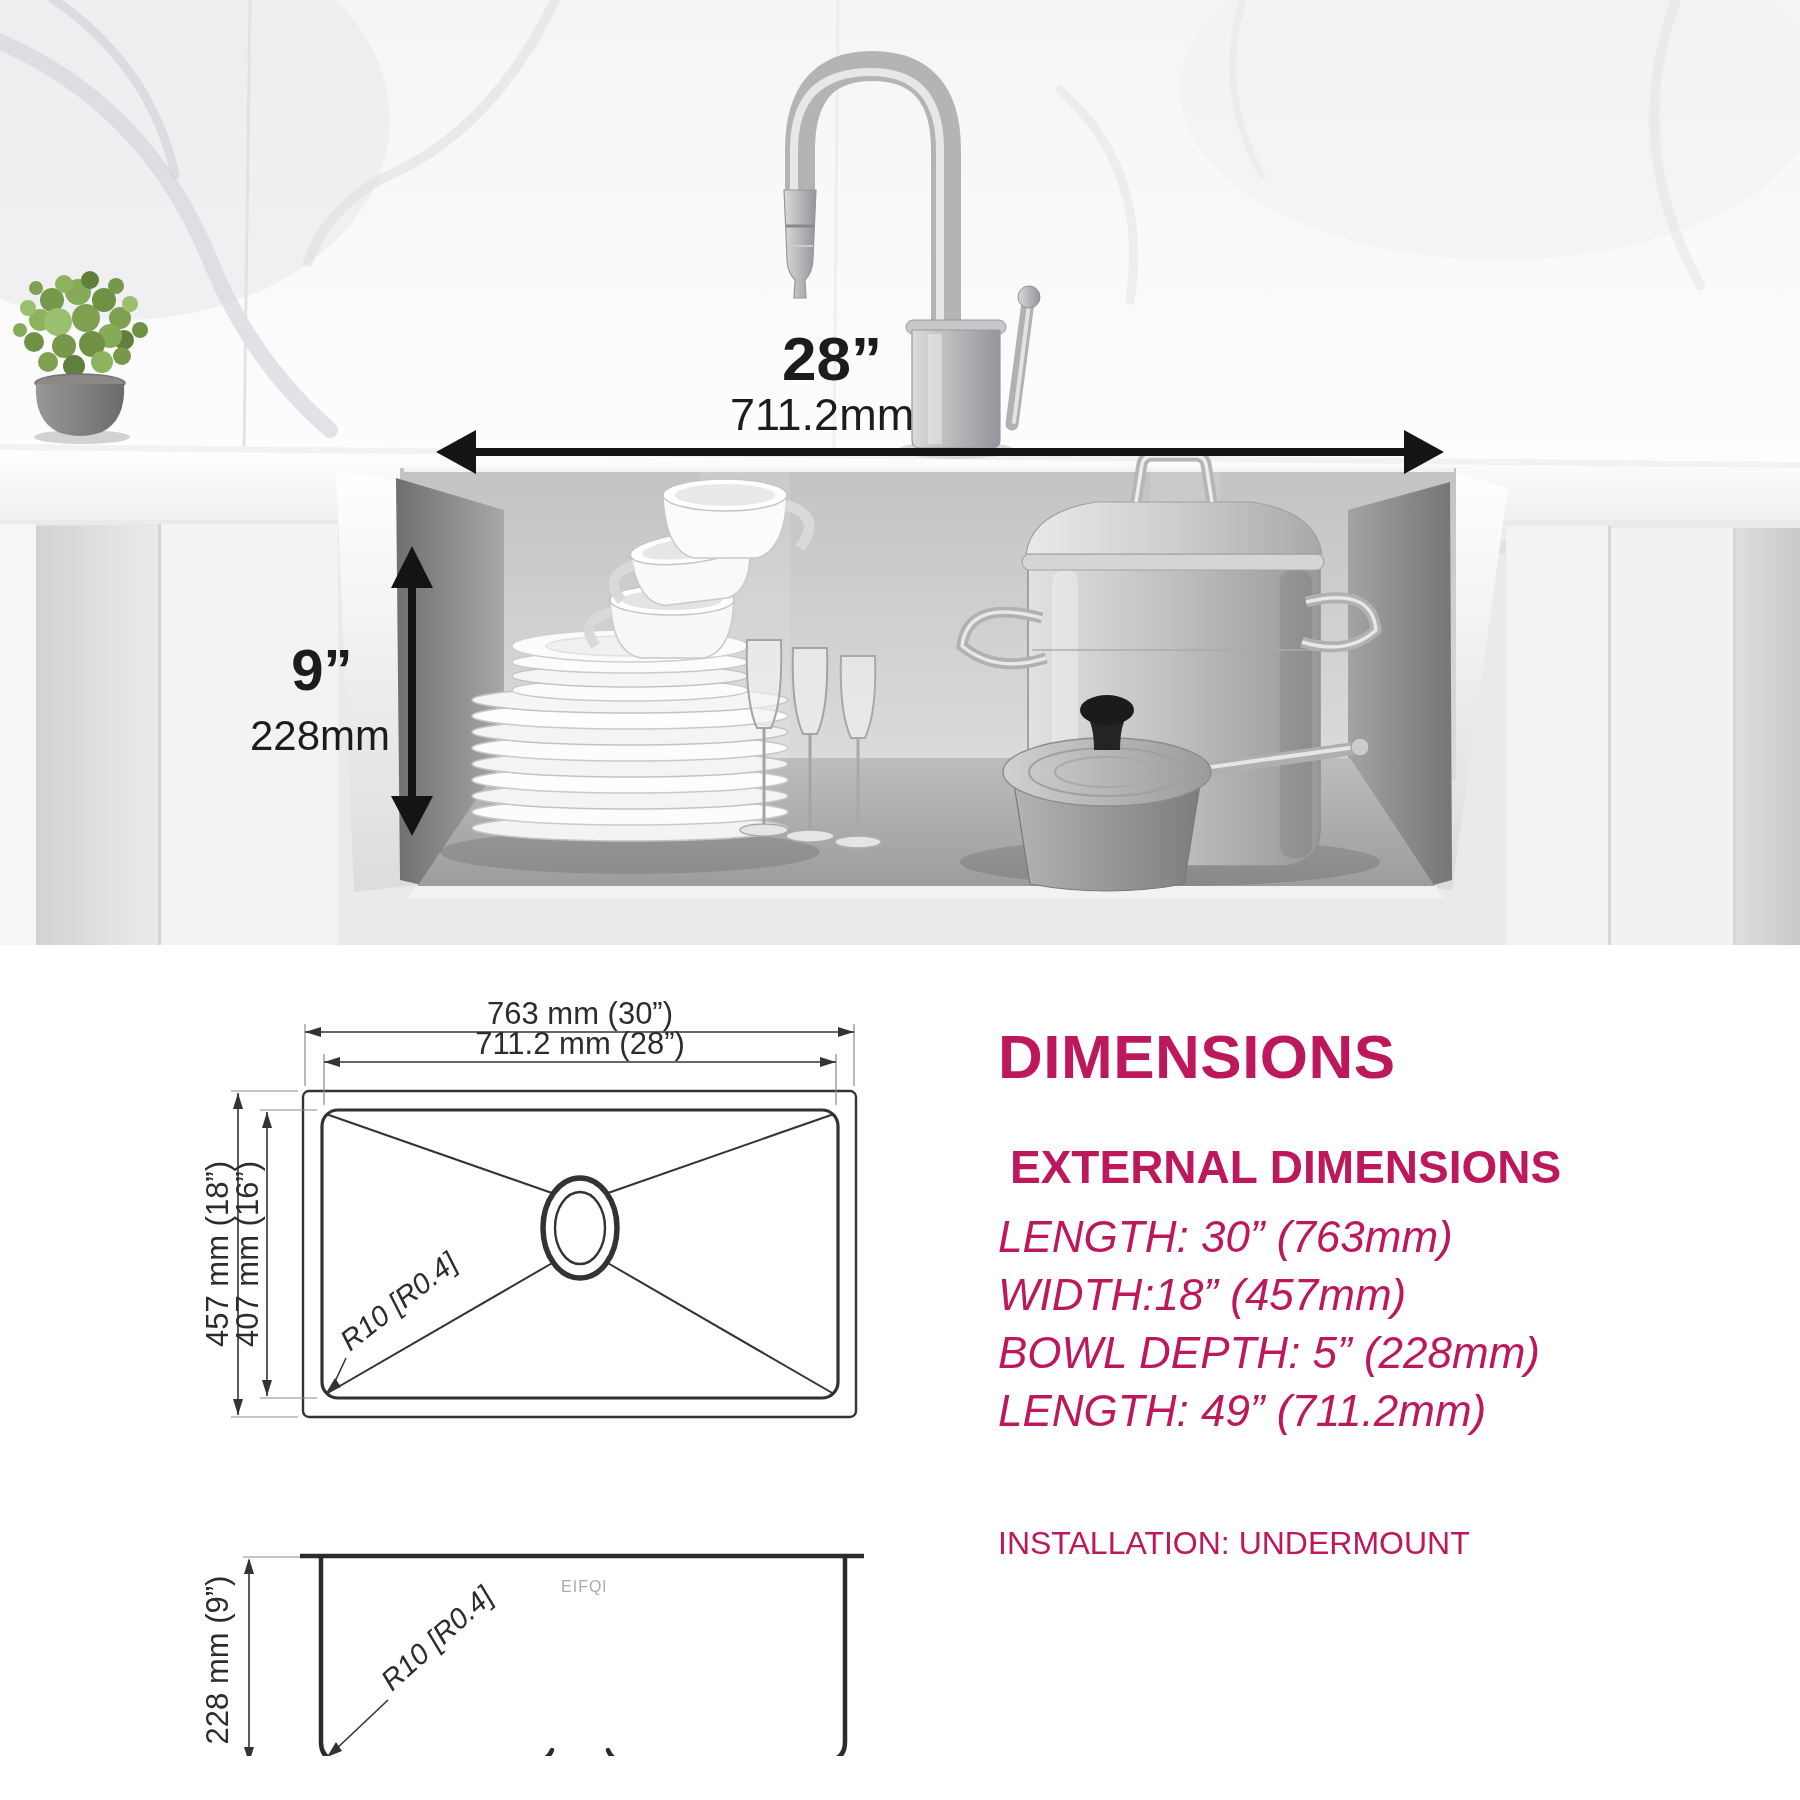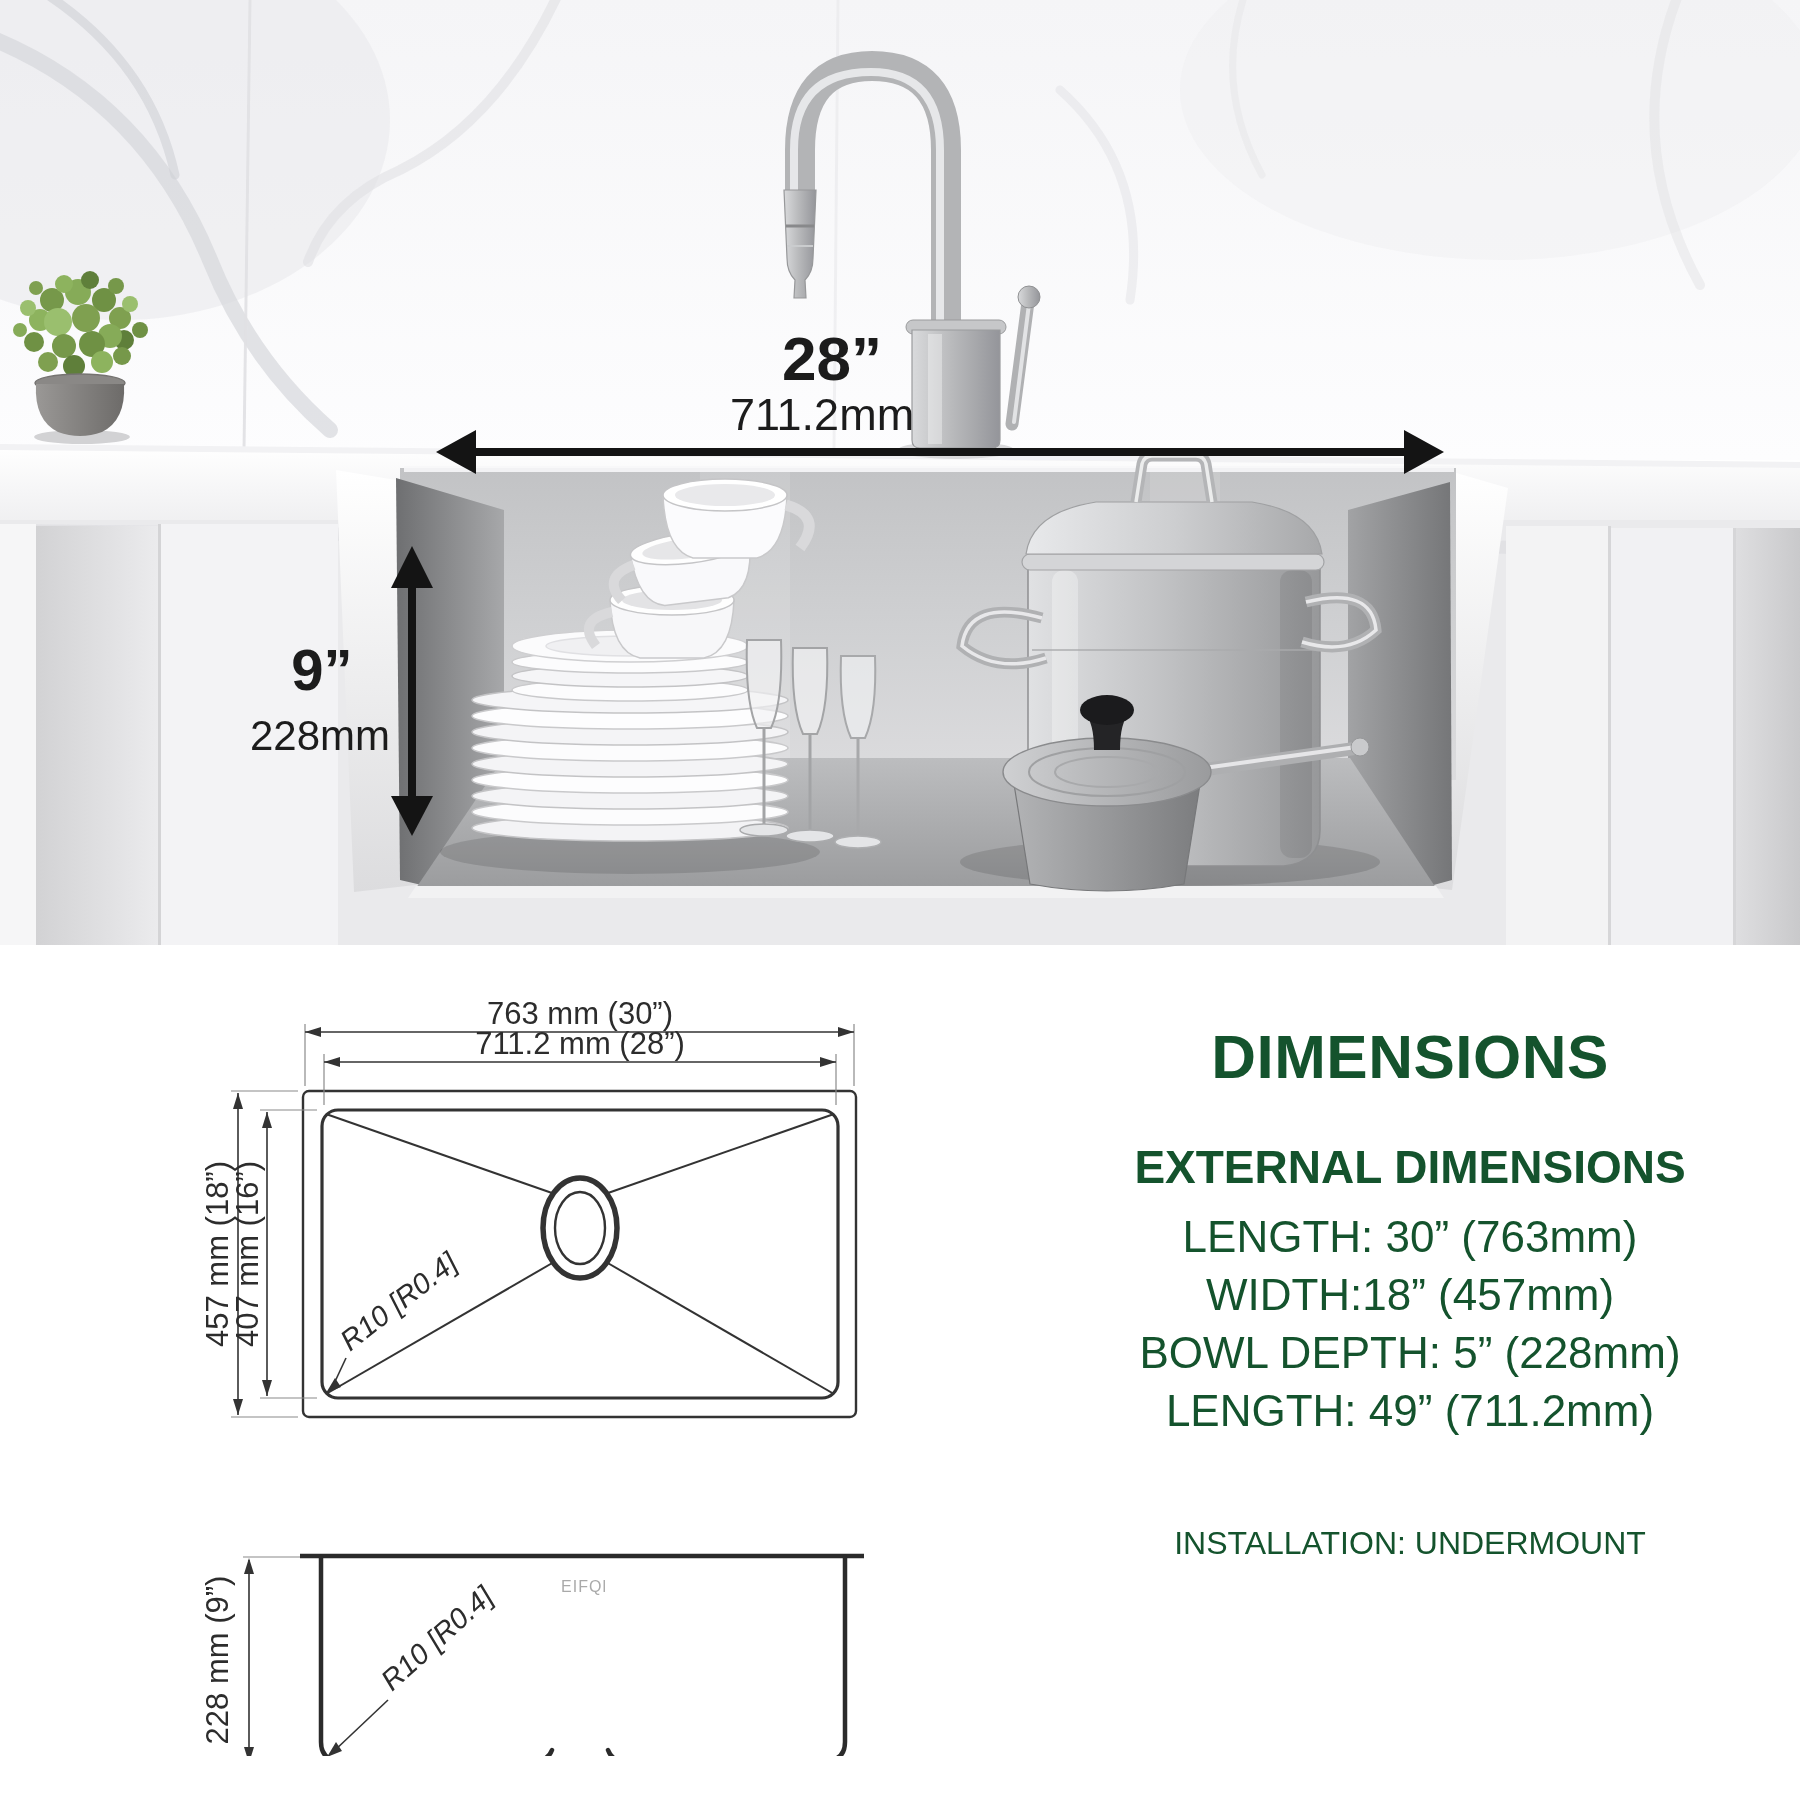--- a/index.html
+++ b/index.html
@@ -9,24 +9,24 @@
   
   #scene{position:absolute;left:0;top:0;}
   
   #draw{position:absolute;left:0;top:945px;}
   .dim-big{font-family:"Liberation Sans",sans-serif;font-weight:bold;fill:#1c1c1c;}
   .dim-sub{font-family:"Liberation Sans",sans-serif;fill:#1c1c1c;}
   .tick{font-family:"Liberation Sans",sans-serif;fill:#2c2c2c;font-size:31px;}
   .rnote{font-family:"Liberation Sans",sans-serif;font-style:italic;fill:#2c2c2c;font-size:29px;}
   .brandmark{font-family:"Liberation Sans",sans-serif;fill:#9b9b9b;font-size:16px;letter-spacing:1px;opacity:.85;}
   
-  .specs{position:absolute;left:1050px;top:1022px;width:720px;color:#14532d;text-align:center;}
+  .specs{position:absolute;left:998px;top:1022px;width:720px;color:#be185d;}
   .specs .title{font-size:62px;font-weight:bold;letter-spacing:.5px;line-height:70px;margin:0 0 46px 0;}
   .specs h2{font-size:46px;font-weight:bold;margin:12px;line-height:58px;}
-  .specs .line{font-size:44px;line-height:58px;font-weight:400;}
+  .specs .line{font-size:44px;line-height:58px;font-weight:400;font-style:italic;}
   .specs .blockgap{margin-top:24px;}
   .specs .install{margin-top:74px;font-size:32px;line-height:58px;}
 </style>
 </head>
 <body>
 
 <div id="stage">
 
   <svg id="scene" width="1800" height="945" viewBox="0 0 1800 945">
     <defs>

